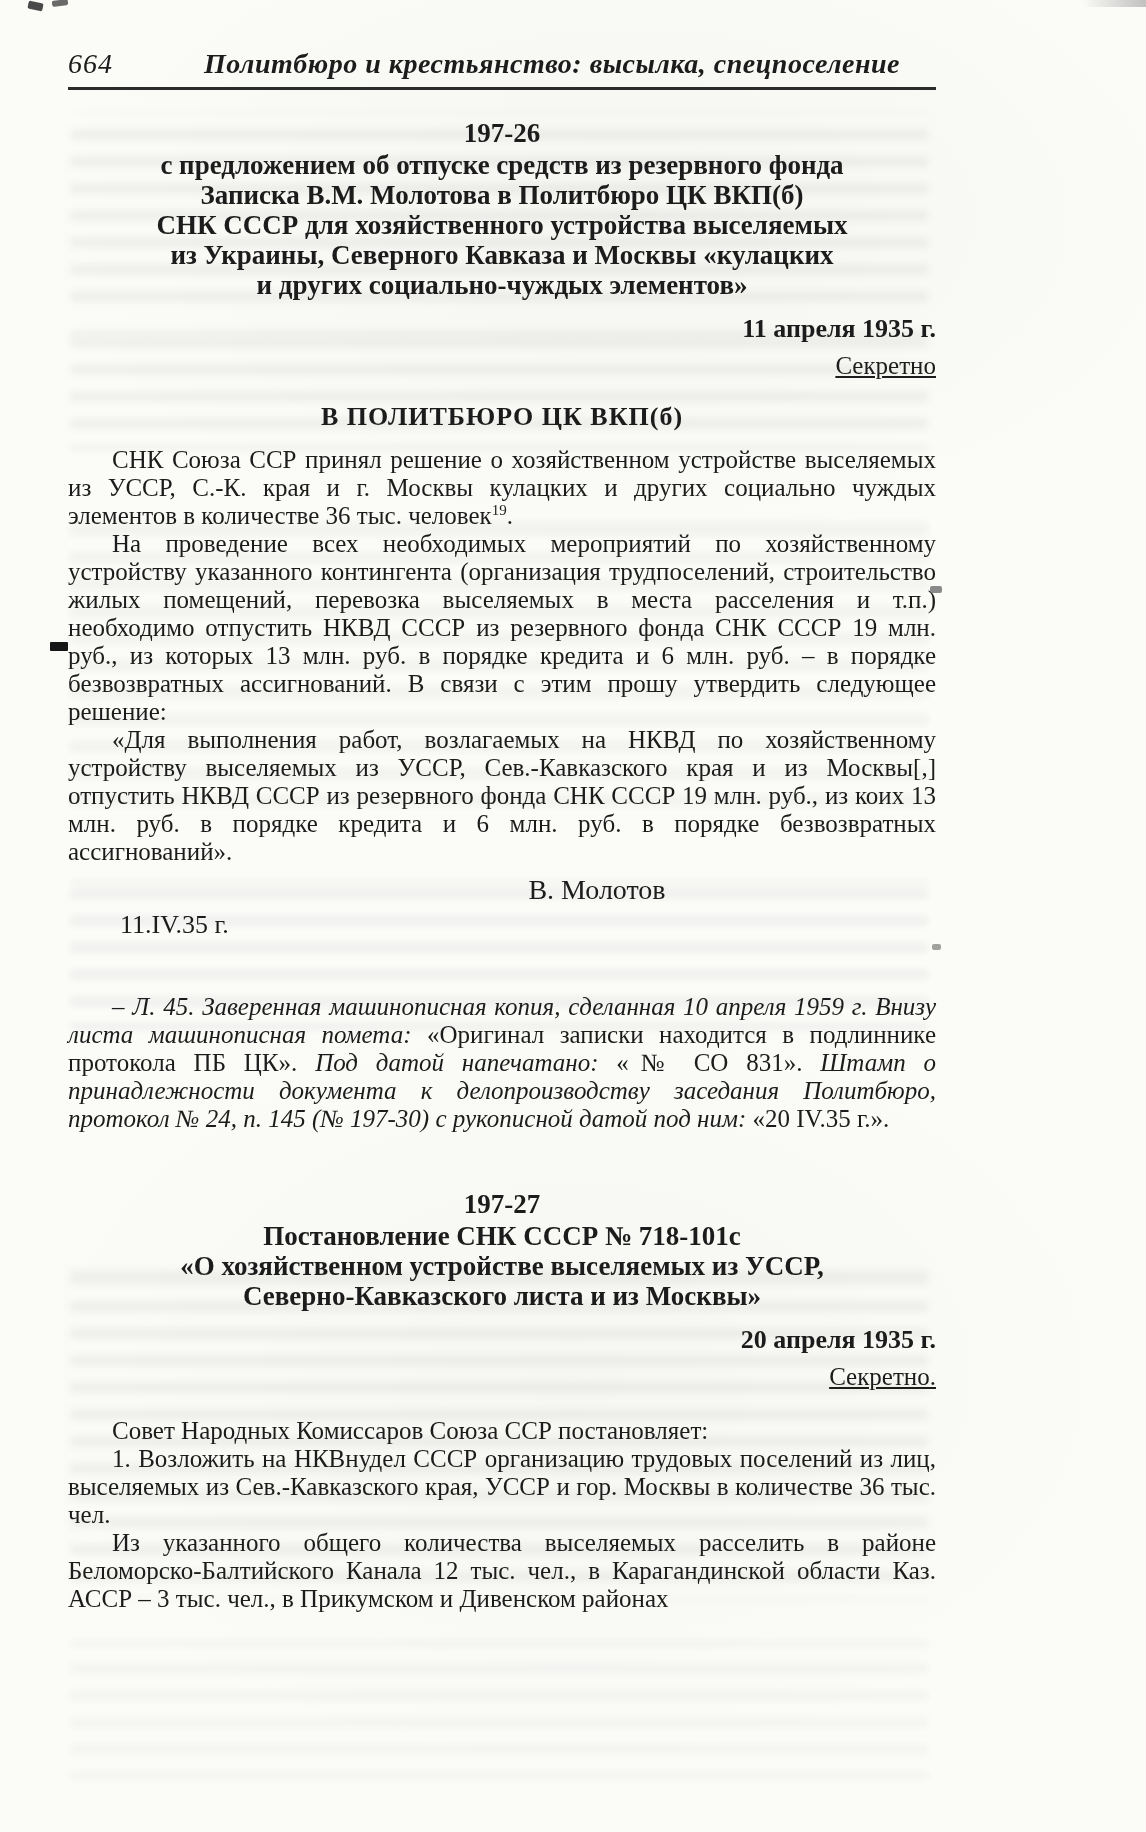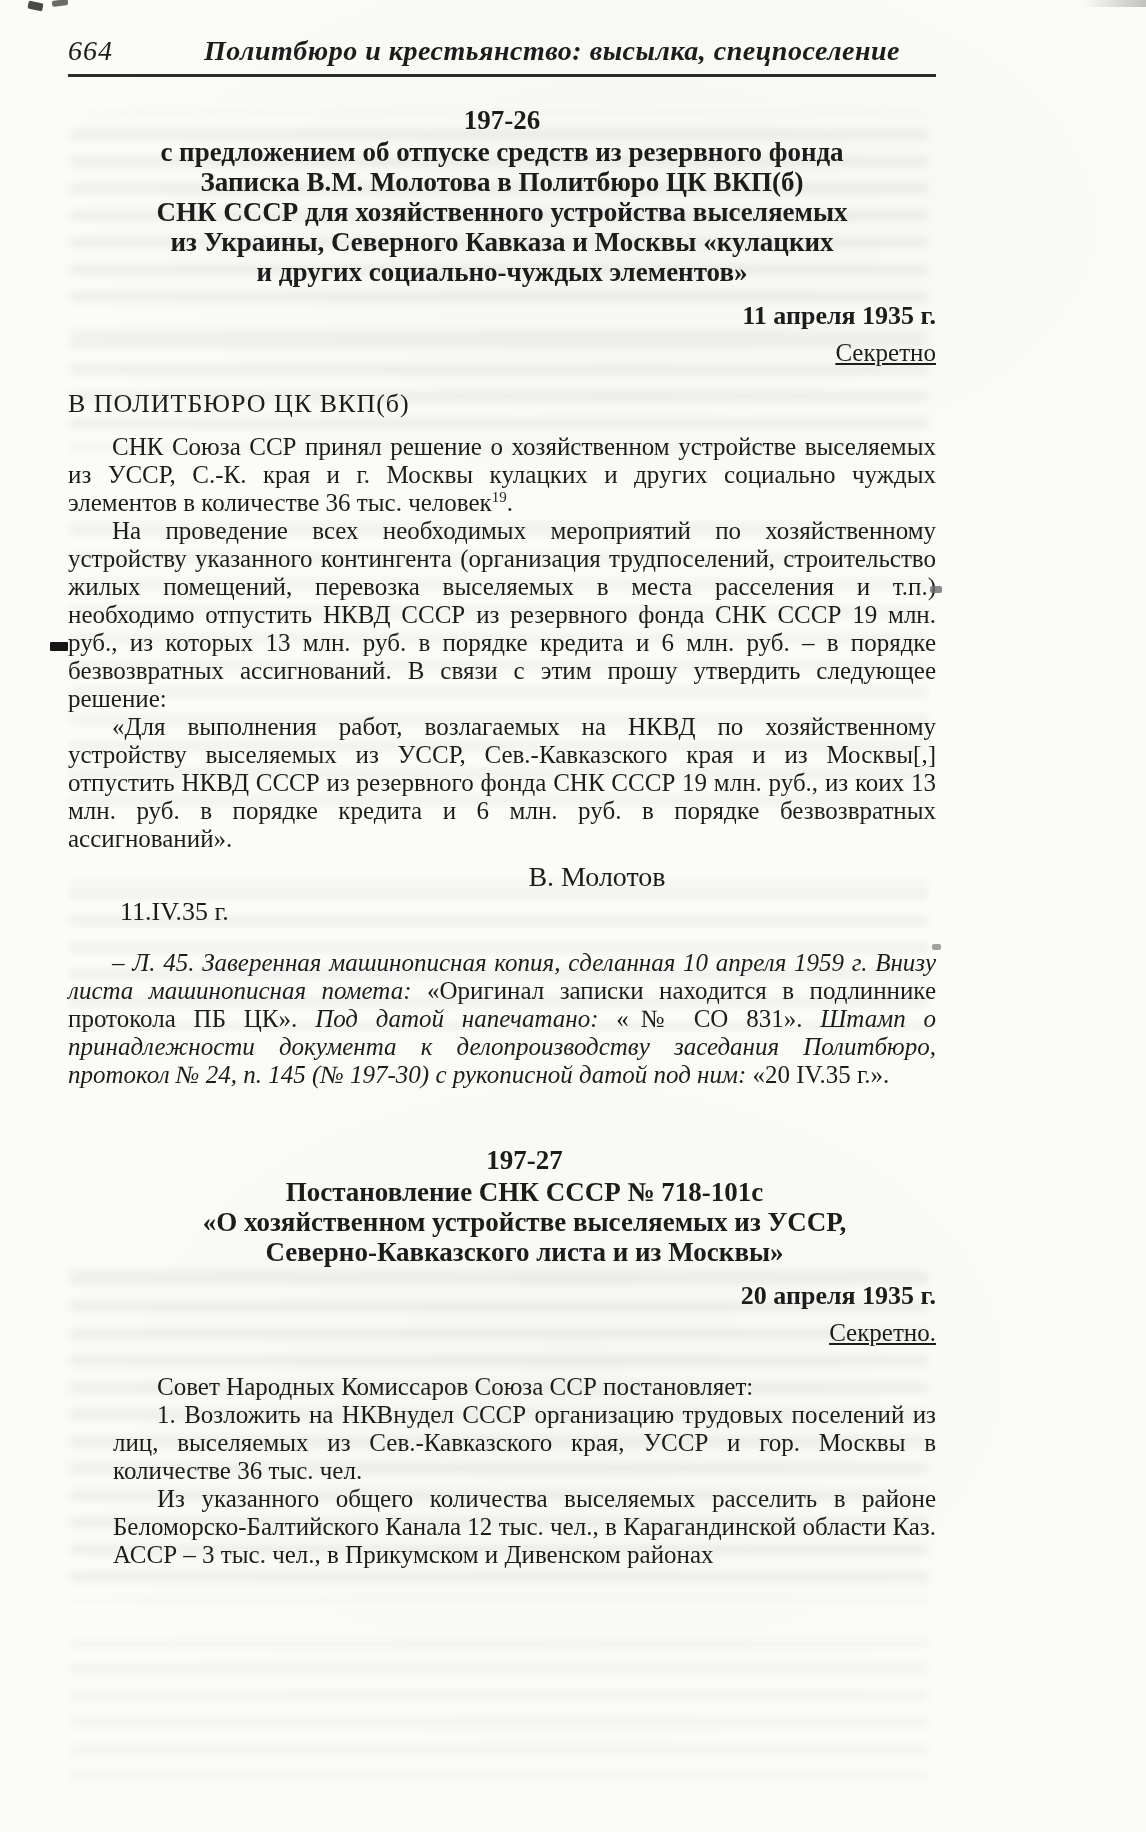--- a/index.html
+++ b/index.html
@@ -14,48 +14,48 @@
   
   body::before {
     content: "";
     position: absolute; inset: 0;
     background:
       radial-gradient(ellipse 900px 500px at 55% 12%, rgba(0,0,0,0.025), transparent 70%),
       radial-gradient(ellipse 900px 600px at 50% 75%, rgba(0,0,0,0.02), transparent 70%);
     z-index: 0;
   }
   .page {
-    position: absolute; left: 68px; top: 35px; width: 868px;
+    position: absolute; left: 68px; top: 48px; width: 868px;
     z-index: 2;
   }
   
   .header-row { display: flex; align-items: baseline; font-style: italic; font-size: 28px; }
   .pagenum { font-style: italic; min-width: 120px; letter-spacing: 1px; }
   .running { flex: 1; text-align: center; font-weight: bold; letter-spacing: 0.5px; padding-right: 20px; }
   .header-rule { border: none; border-top: 3px solid #2b2b2b; margin: 7px 0 0 0; }
   
   .docnum { text-align: center; font-weight: bold; font-size: 27px; margin-top: 28px; }
   .doctitle { text-align: center; font-weight: bold; font-size: 27px; line-height: 30px; margin: 1px 0 0 0; }
   .docdate { text-align: right; font-weight: bold; font-size: 26px; margin-top: 14px; }
   .secrecy { text-align: right; font-size: 25px; margin-top: 8px; }
   .secrecy .u { text-decoration: underline; }
-  .addressee { font-size: 26px; letter-spacing: 1px; margin-top: 22px; }
+  .addressee { text-align: center; font-size: 26px; letter-spacing: 1px; margin-top: 22px; font-weight: bold; }
   p.body {
     font-size: 25px; line-height: 28px; text-align: justify;
     text-indent: 44px; margin: 0;
   }
   p.body.first { margin-top: 14px; }
   .signature { text-align: center; font-size: 28px; padding-left: 190px; margin-top: 8px; }
   .signdate { font-size: 26px; margin: 4px 0 0 52px; }
   p.note {
     font-size: 25px; line-height: 28px; text-align: justify; text-indent: 44px;
-    font-style: italic; margin: 22px 0 0 0;
+    font-style: italic; margin: 53px 0 0 0;
   }
   p.note .rm { font-style: normal; }
-  .doc2 { margin-top: 56px; margin-left: 45px; }
+  .doc2 { margin-top: 56px; }
   sup { font-size: 60%; line-height: 0; }
   
   .ghost {
     position: absolute; z-index: 1; pointer-events: none;
     background: repeating-linear-gradient(
       0deg,
       rgba(60,60,60,0.055) 0px, rgba(60,60,60,0.055) 11px,
       transparent 11px, transparent 27px);
     filter: blur(3px);
   }

